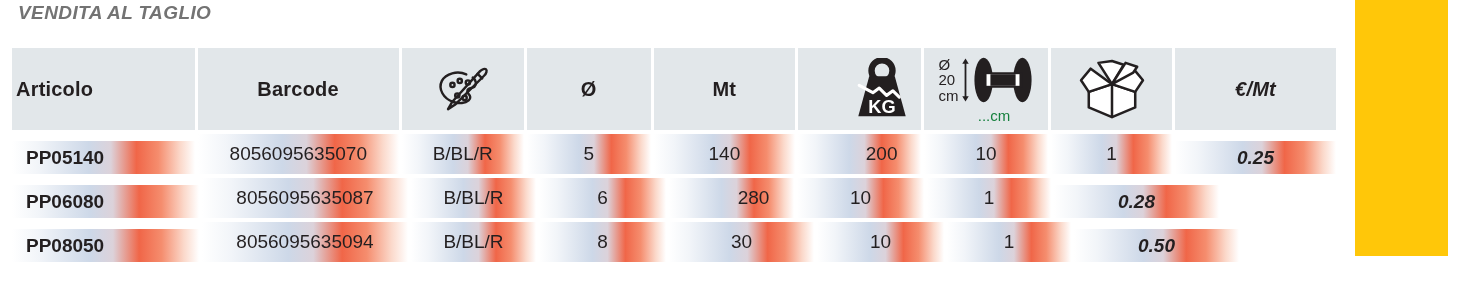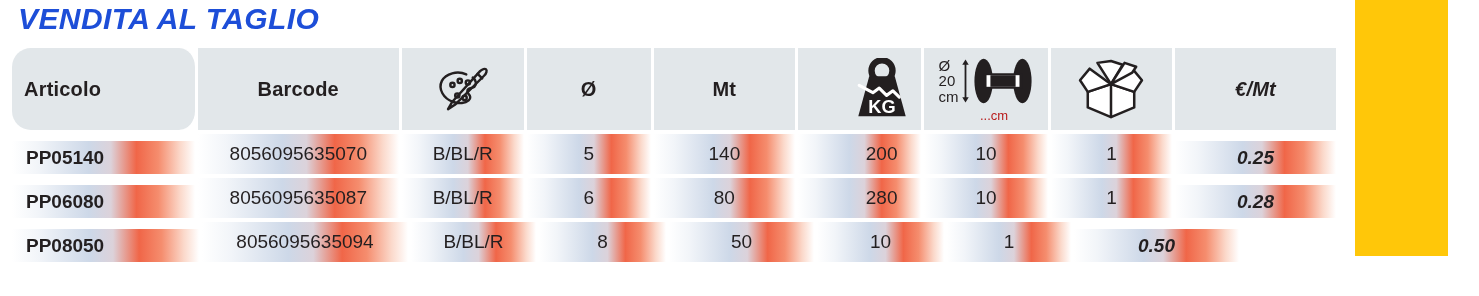--- a/index.html
+++ b/index.html
@@ -14,25 +14,25 @@
     overflow: hidden;
     font-family: "Liberation Sans", sans-serif;
     -webkit-font-smoothing: antialiased;
   }
 
   
   #page-title {
     position: absolute;
     left: 18px;
     top: 2px;
-    font-size: 30px;
+    font-size: 19px;
     font-weight: bold;
     font-style: italic;
     letter-spacing: 0.4px;
-    color: #1d4ed8;
+    color: #737373;
     white-space: nowrap;
   }
 
   
   #price-table {
     position: absolute;
     left: 12px;
     top: 48px;
     width: 1324px;
   }
@@ -61,22 +61,21 @@
     display: flex;
     align-items: center;
     justify-content: center;
     box-sizing: border-box;
     border-right: 3px solid #ffffff;
     position: relative;
   }
   #table-header .cell:last-child { border-right: none; }
   #table-header .cell.left {
     justify-content: flex-start;
-    padding-left: 12px;
-    border-radius: 19px;
+    padding-left: 4px;
   }
   .hlabel {
     font-size: 20px;
     font-weight: bold;
     color: #231F20;
     letter-spacing: 0.2px;
   }
 
   
   .drow { height: 40px; margin-top: 4px; }
@@ -136,22 +135,22 @@
     display: flex;
     flex-direction: column;
     align-items: flex-start;
     font-size: 15px;
     color: #231F20;
     line-height: 1.02;
   }
   .spool-arrow { width: 9px; height: 50px; }
   .spool-body { width: 62px; height: 50px; }
   .spool-bottom {
-    font-size: 13px;
-    color: #b91c1c;
+    font-size: 15px;
+    color: #15803d;
     margin-top: 3px;
     margin-left: 16px;
   }
 
   
   #yellow-block {
     position: absolute;
     left: 1355px;
     top: 0px;
     width: 93px;
@@ -264,33 +263,32 @@
     <div class="cell c6">10</div>
     <div class="cell c7">1</div>
     <div class="cell c8 bold">0.25</div>
   </div>
 
   <div class="trow drow">
     <div class="cell c0 left bold">PP06080</div>
     <div class="cell c1">8056095635087</div>
     <div class="cell c2">B/BL/R</div>
     <div class="cell c3">6</div>
-    <div class="cell c4">80</div>
     <div class="cell c5">280</div>
     <div class="cell c6">10</div>
     <div class="cell c7">1</div>
     <div class="cell c8 bold">0.28</div>
   </div>
 
   <div class="trow drow">
     <div class="cell c0 left bold">PP08050</div>
     <div class="cell c1">8056095635094</div>
     <div class="cell c2">B/BL/R</div>
     <div class="cell c3">8</div>
-    <div class="cell c4">50</div>
+    <div class="cell c4">30</div>
     <div class="cell c6">10</div>
     <div class="cell c7">1</div>
     <div class="cell c8 bold">0.50</div>
   </div>
 
 </div>
 
 <div id="yellow-block"></div>
 
 </body></html>

